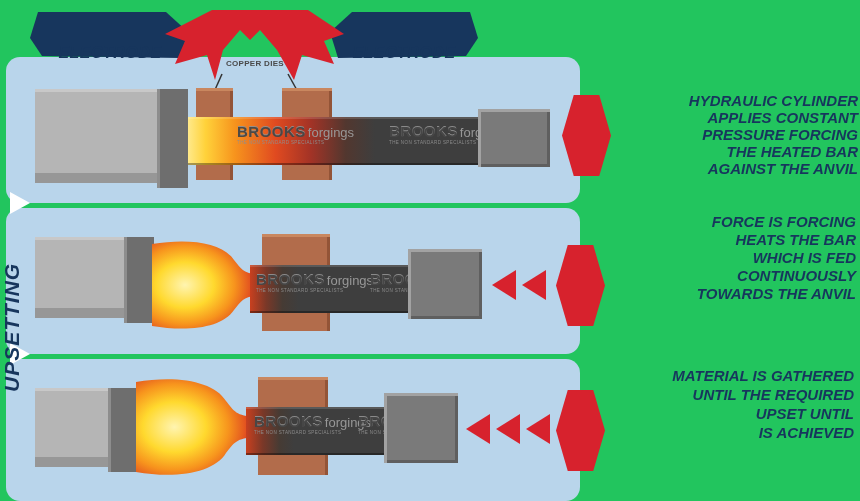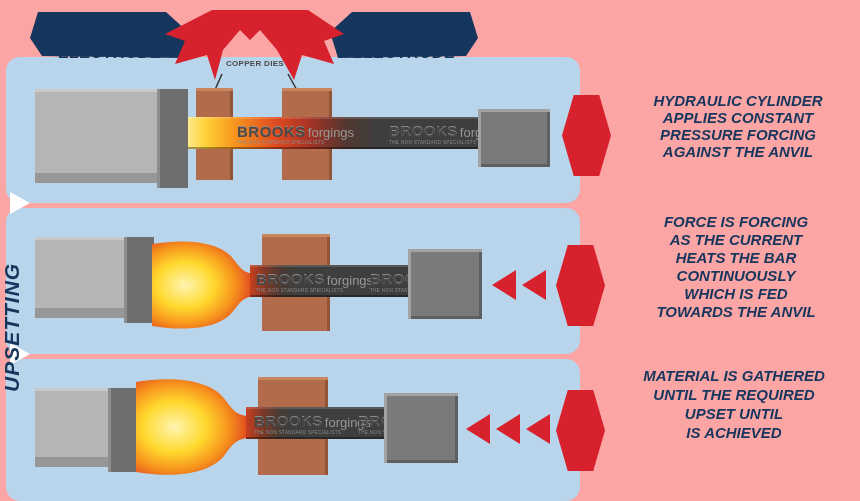--- a/index.html
+++ b/index.html
@@ -1,34 +1,34 @@
 <!DOCTYPE html>
 <html><head>
 <meta charset="utf-8">
 <style>
   html,body{margin:0;padding:0;background:#ffffff;}
-  .canvas{position:relative;width:860px;height:501px;background:#fca5a5;overflow:hidden;
+  .canvas{position:relative;width:860px;height:501px;background:#22c55e;overflow:hidden;
           font-family:"Liberation Sans", sans-serif;}
   .abs{position:absolute;}
 
   
   .panel{position:absolute;left:6px;width:574px;background:#b9d5eb;border-radius:14px;}
   .panel.p1{top:57px;height:146px;}
   .panel.p2{top:208px;height:146px;}
   .panel.p3{top:359px;height:142px;}
   .gap-notch{position:absolute;left:10px;width:0;height:0;
              border-top:11px solid transparent;border-bottom:11px solid transparent;
              border-left:20px solid #ffffff;}
 
   
   .block-light{position:absolute;background:#b5b5b5;box-shadow:inset 0 -10px 0 #979797, inset 0 3px 0 #c8c8c8;}
   .block-slab{position:absolute;background:#6e6e6e;box-shadow:inset 3px 0 0 #8d8d8d;}
   .copper{position:absolute;background:#b26c4b;box-shadow:inset 0 3px 0 #c9875f, inset -3px 0 0 #935437;}
   .anvil{position:absolute;background:#7a7a7a;box-shadow:inset 3px 3px 0 #a2a2a2, inset -3px -3px 0 #5f5f5f;}
-  .bar{position:absolute;height:32px;background:#3e3e3e;overflow:hidden;
+  .bar{position:absolute;height:48px;background:#3e3e3e;overflow:hidden;
        box-shadow:inset 0 2px 0 rgba(255,255,255,0.14), inset 0 -2px 0 rgba(0,0,0,0.35);}
   .bar.b1{background:linear-gradient(90deg,#ffe98a 0%,#ffd23a 6%,#f7941d 16%,#e04a20 30%,#a33326 42%,#52372f 54%,#3e3e3e 64%,#3e3e3e 100%);}
   .bar.b2{background:linear-gradient(90deg,#c8401f 0%,#7a3828 10%,#463b34 20%,#3e3e3e 30%,#3e3e3e 100%);}
   .bar.b3{background:linear-gradient(90deg,#c8401f 0%,#7a3828 12%,#463b34 24%,#3e3e3e 34%,#3e3e3e 100%);}
   .glow-svg{position:absolute;pointer-events:none;}
 
   
   .wm{position:absolute;white-space:nowrap;line-height:1;opacity:0.95;}
   .wm-brand{font-weight:bold;font-style:normal;font-size:15px;letter-spacing:0.5px;
             color:#474747;text-shadow:0 -1px 0 #8f8f8f;}
@@ -36,21 +36,21 @@
   .wm-tag{font-size:4.5px;color:#8f8f8f;letter-spacing:0.4px;margin-top:1px;}
 
   
   .hex{position:absolute;width:49px;height:81px;background:#d7222d;
        clip-path:polygon(24% 0,76% 0,100% 50%,76% 100%,24% 100%,0 50%);}
   .tri-left{position:absolute;width:0;height:0;
             border-top:15px solid transparent;border-bottom:15px solid transparent;
             border-right:24px solid #d7222d;}
 
   
-  .stage-label{position:absolute;width:240px;text-align:center;color:#17365d;
+  .stage-label{position:absolute;width:240px;text-align:right;color:#17365d;
                font-weight:bold;font-style:italic;font-size:15px;}
   .stage-label span{display:block;}
   .lab1 span{line-height:17px;}
   .lab2 span{line-height:18px;}
   .lab3 span{line-height:19px;}
   .electrode-label{position:absolute;color:#17365d;font-weight:bold;font-style:italic;
                    font-size:16px;text-align:center;letter-spacing:0.5px;}
   .dies-label{position:absolute;color:#4a4a4a;font-weight:bold;font-size:8px;
               text-align:center;letter-spacing:0.3px;}
   .v-label{position:absolute;left:0px;top:252px;width:30px;height:150px;
@@ -94,20 +94,21 @@
       <div><span class="wm-brand">BROOKS</span><span class="wm-suffix">forgings</span></div>
       <div class="wm-tag">THE NON STANDARD SPECIALISTS</div>
     </div>
   </div>
   <div class="anvil" style="left:478px;top:109px;width:72px;height:58px;"></div>
   <div class="hex" style="left:562px;top:95px;"></div>
   <div class="stage-label lab1" style="left:618px;top:92px;">
     <span>HYDRAULIC CYLINDER</span>
     <span>APPLIES CONSTANT</span>
     <span>PRESSURE FORCING</span>
+    <span>THE HEATED BAR</span>
     <span>AGAINST THE ANVIL</span>
   </div>
 
   <div class="block-light" style="left:35px;top:237px;width:89px;height:81px;"></div>
   <div class="block-slab" style="left:124px;top:237px;width:30px;height:86px;"></div>
   <svg class="glow-svg" style="left:150px;top:238px;" width="112" height="94" viewBox="0 0 112 94">
     <defs>
       <radialGradient id="gflame2" cx="30%" cy="50%" r="75%">
         <stop offset="0%" stop-color="#fff4b0"></stop>
           <stop offset="35%" stop-color="#ffd92e"></stop>
@@ -128,24 +129,23 @@
       <div><span class="wm-brand">BROOKS</span></div>
       <div class="wm-tag">THE NON STANDARD SPECIALISTS</div>
     </div>
   </div>
   <div class="anvil" style="left:408px;top:249px;width:74px;height:70px;"></div>
   <div class="tri-left" style="left:492px;top:270px;"></div>
   <div class="tri-left" style="left:522px;top:270px;"></div>
   <div class="hex" style="left:556px;top:245px;"></div>
   <div class="stage-label lab2" style="left:616px;top:213px;">
     <span>FORCE IS FORCING</span>
-    <span>AS THE CURRENT</span>
     <span>HEATS THE BAR</span>
+    <span>WHICH IS FED</span>
     <span>CONTINUOUSLY</span>
-    <span>WHICH IS FED</span>
     <span>TOWARDS THE ANVIL</span>
   </div>
 
   <div class="block-light" style="left:35px;top:388px;width:73px;height:79px;"></div>
   <div class="block-slab" style="left:108px;top:388px;width:30px;height:84px;"></div>
   <svg class="glow-svg" style="left:134px;top:377px;" width="122" height="100" viewBox="0 0 122 100">
     <defs>
       <radialGradient id="gflame3" cx="32%" cy="50%" r="75%">
         <stop offset="0%" stop-color="#fff4b0"></stop>
           <stop offset="35%" stop-color="#ffd92e"></stop>

